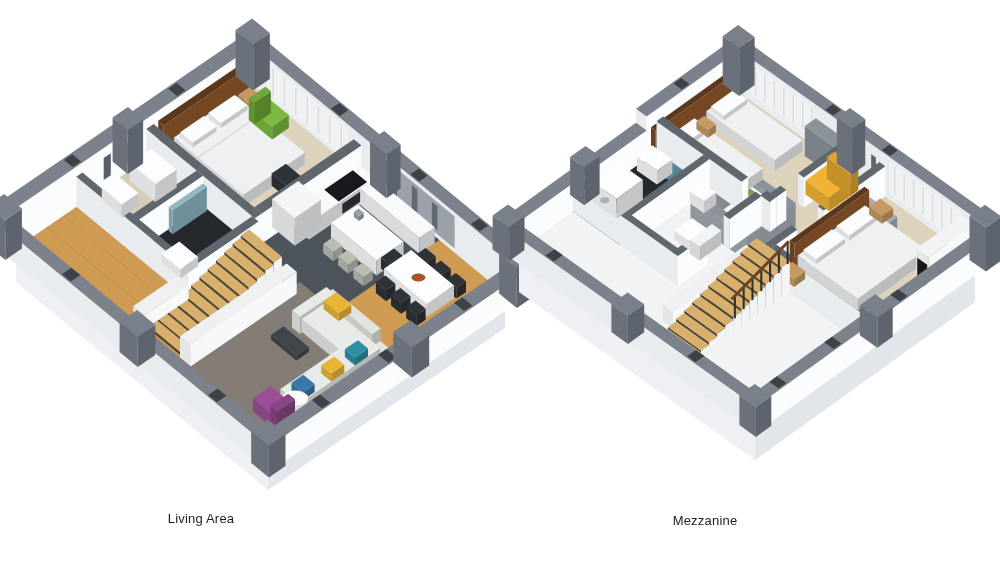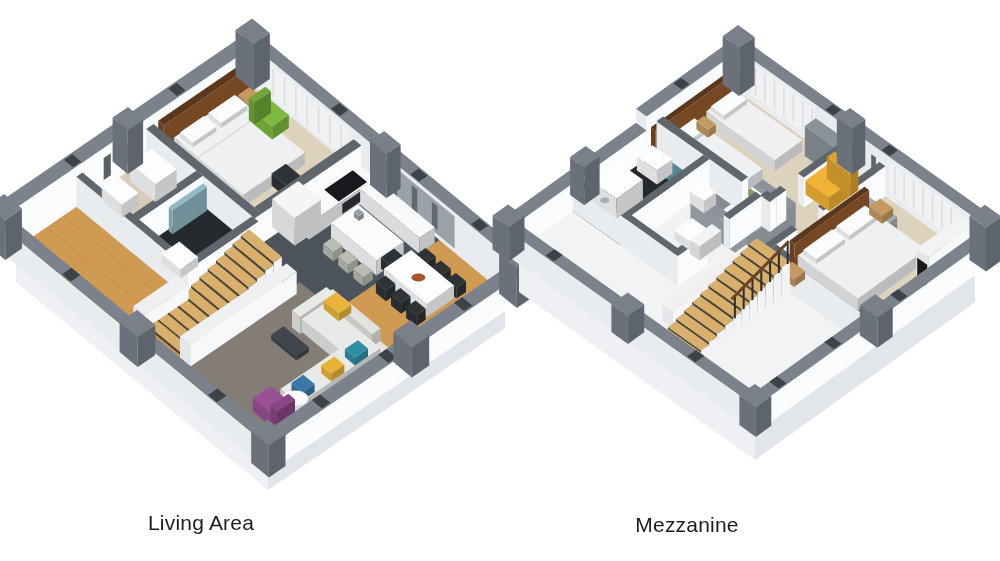--- a/index.html
+++ b/index.html
@@ -1,23 +1,23 @@
 <!DOCTYPE html>
 <html><head>
 <meta charset="utf-8">
 <title>3D Floor Plans</title>
 <style>
   html,body{margin:0;padding:0;background:#ffffff;}
   #stage{position:relative;width:1000px;height:561px;background:#ffffff;overflow:hidden;
          font-family:"Liberation Sans", sans-serif;}
   #scene{position:absolute;left:0;top:0;}
-  .plan-label{position:absolute;width:150px;text-align:center;font-size:21px;
+  .plan-label{position:absolute;width:150px;text-align:center;font-size:13px;
               color:#1d1d1f;letter-spacing:0.2px;}
   #label-living{left:126px;top:511px;}
-  #label-mezzanine{left:612px;top:513px;text-align:center;}
+  #label-mezzanine{left:630px;top:513px;text-align:center;}
 </style>
 </head>
 <body>
 
 <div id="stage" style="background: rgb(255, 255, 255);">
   <svg id="scene" width="1000" height="561" viewBox="0 0 1000 561">
     <g id="g-left">
         <polygon points="16.0,248.0 268.0,456.0 268.0,490.0 16.0,282.0" fill="#eef0f3"></polygon>
         <polygon points="268.0,456.0 505.0,294.0 505.0,328.0 268.0,490.0" fill="#e2e5e9"></polygon>
         <polygon points="253.0,86.0 505.0,294.0 268.0,456.0 16.0,248.0" fill="#f2f3f5"></polygon>

